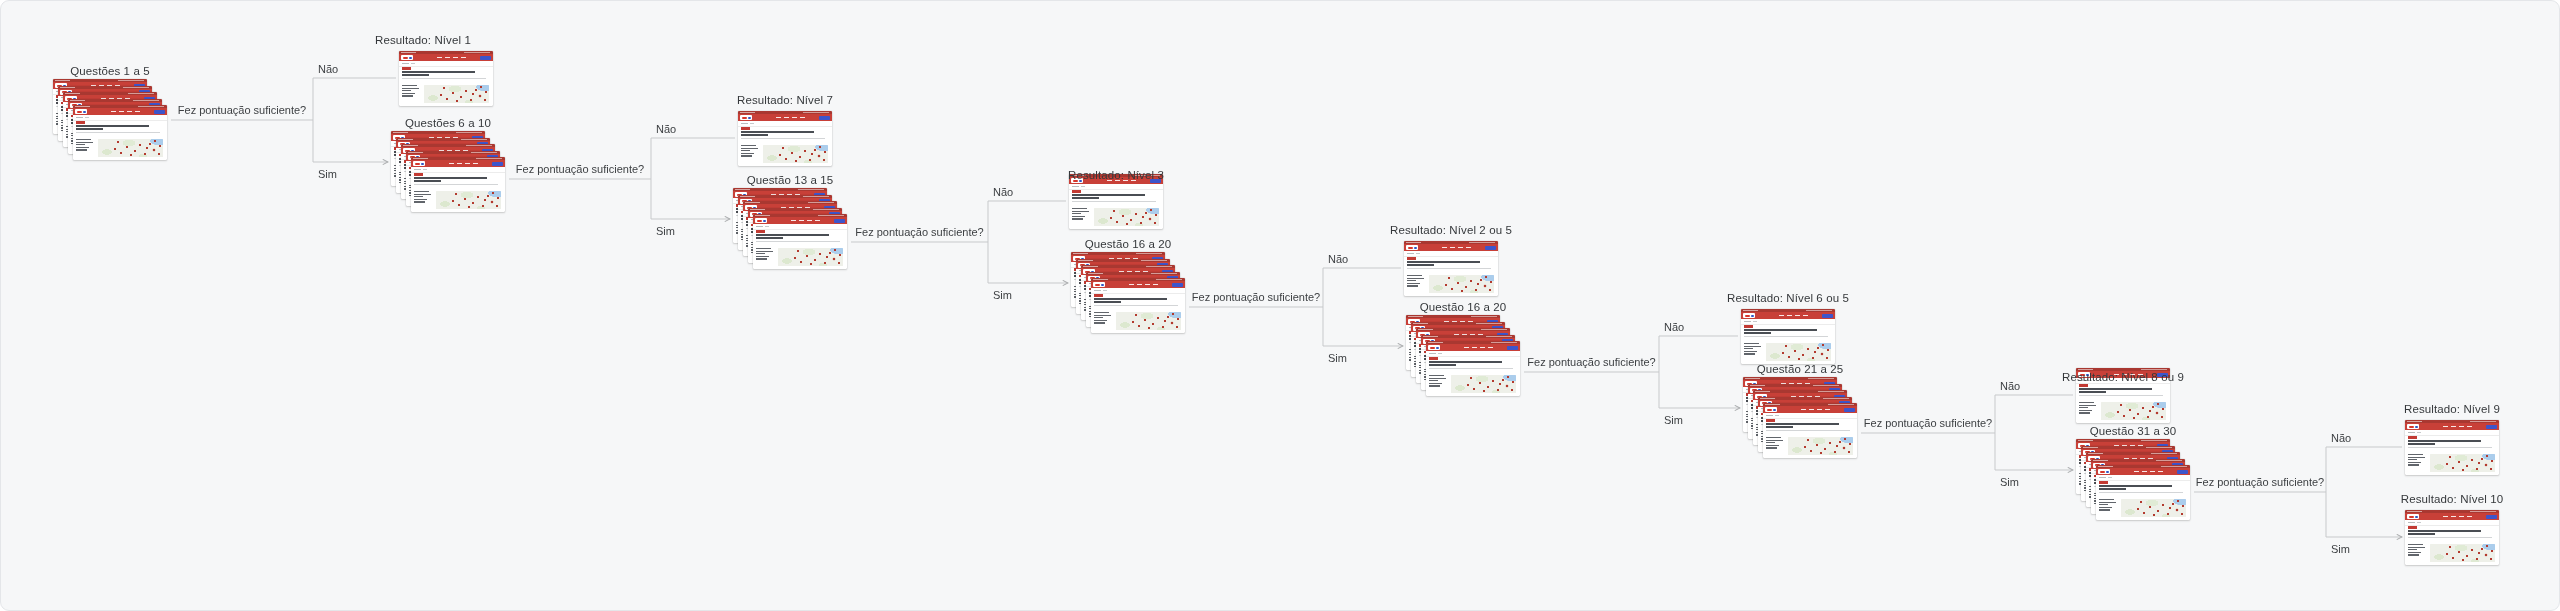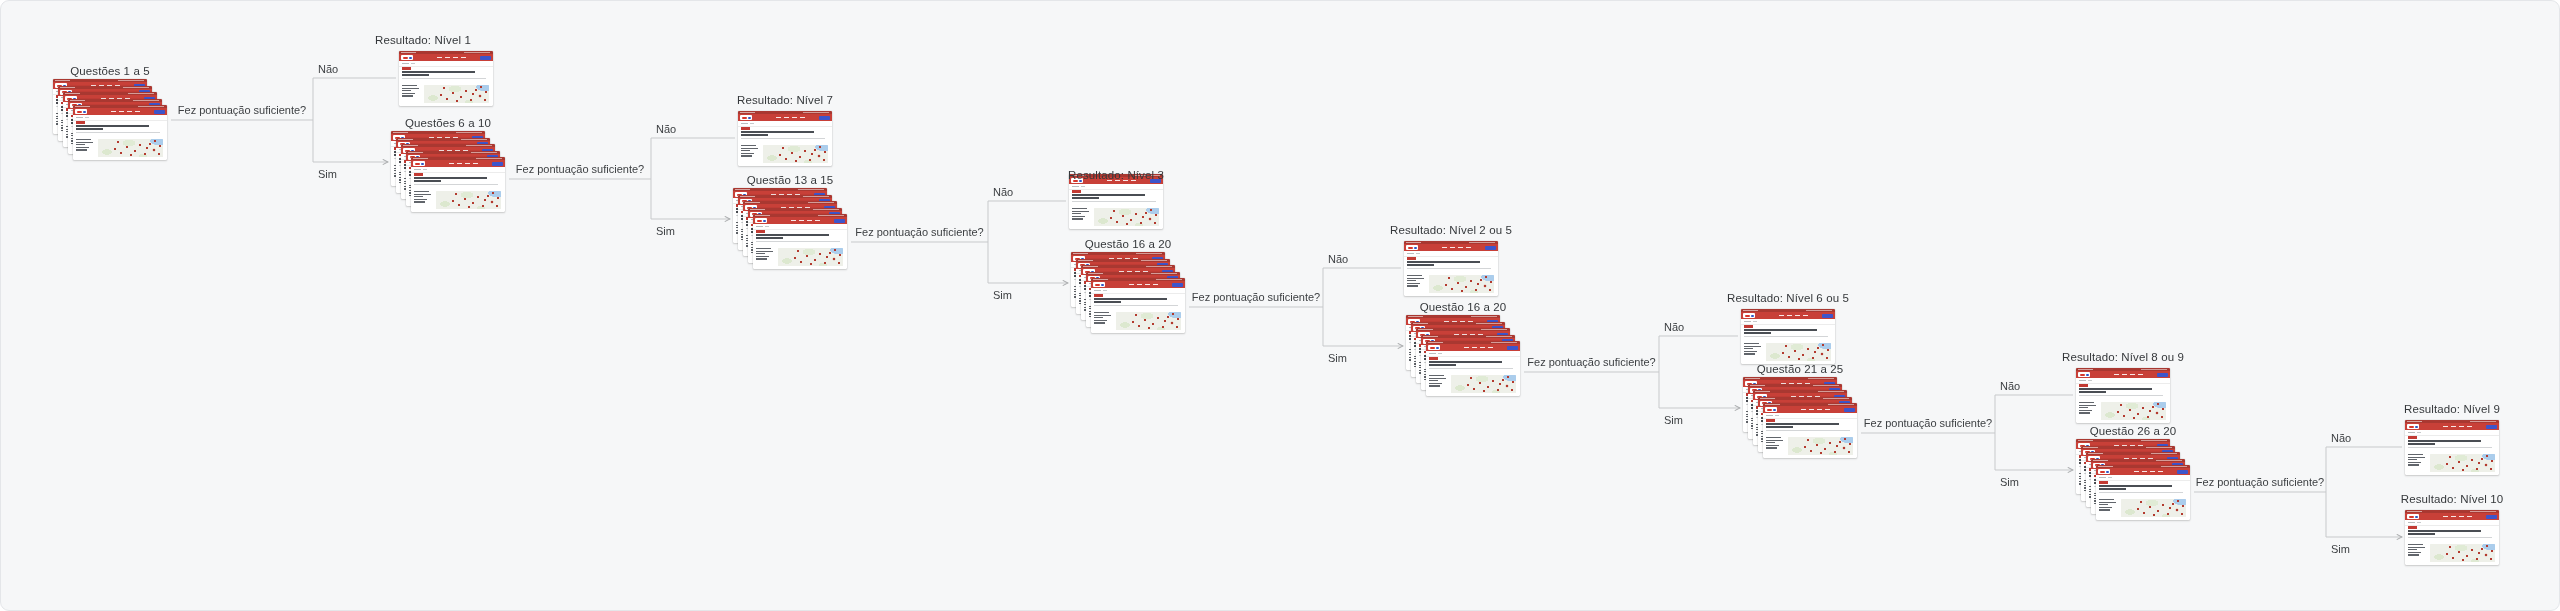--- a/index.html
+++ b/index.html
@@ -1273,21 +1273,21 @@
       <i class="tc-sub"></i>
       <i class="tc-col">
         <i></i>
         <i></i>
         <i></i>
         <i></i>
         <i></i>
       </i>
       <i class="tc-map"></i>
     </div>
-    <div class="nlabel" style="left: 2122px; top: 350px; text-align: center;">Resultado: Nível 8 ou 9</div>
+    <div class="nlabel" style="left: 2122px; top: 370px; text-align: center;">Resultado: Nível 8 ou 9</div>
     <div class="tcard" style="left: 2075px; top: 438px;">
       <i class="tc-top">
         <i class="s1"></i>
         <i class="s2"></i>
       </i>
       <i class="tc-head">
         <i class="tc-logo">
           <i class="la"></i>
           <i class="lb"></i>
         </i>
@@ -1439,21 +1439,21 @@
       <i class="tc-sub"></i>
       <i class="tc-col">
         <i></i>
         <i></i>
         <i></i>
         <i></i>
         <i></i>
       </i>
       <i class="tc-map"></i>
     </div>
-    <div class="nlabel" style="left: 2132px; top: 424px;">Questão 26 a 20</div>
+    <div class="nlabel" style="left: 2132px; top: 424px;">Questão 31 a 30</div>
     <div class="tcard" style="left: 2404px; top: 419px;">
       <i class="tc-top">
         <i class="s1"></i>
         <i class="s2"></i>
       </i>
       <i class="tc-head">
         <i class="tc-logo">
           <i class="la"></i>
           <i class="lb"></i>
         </i>

